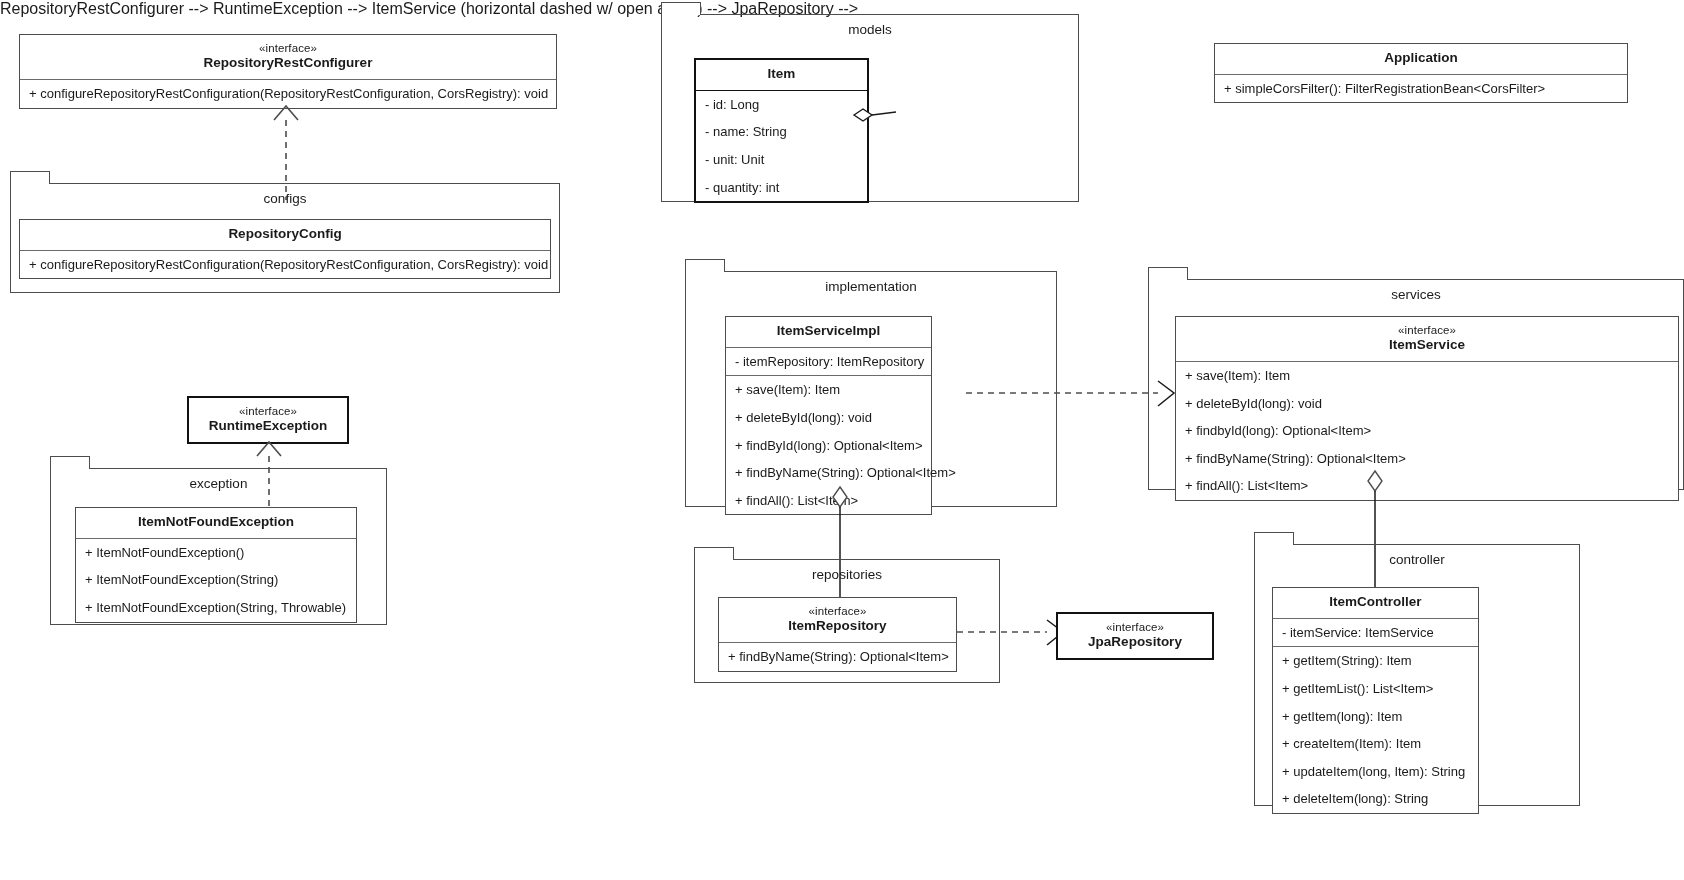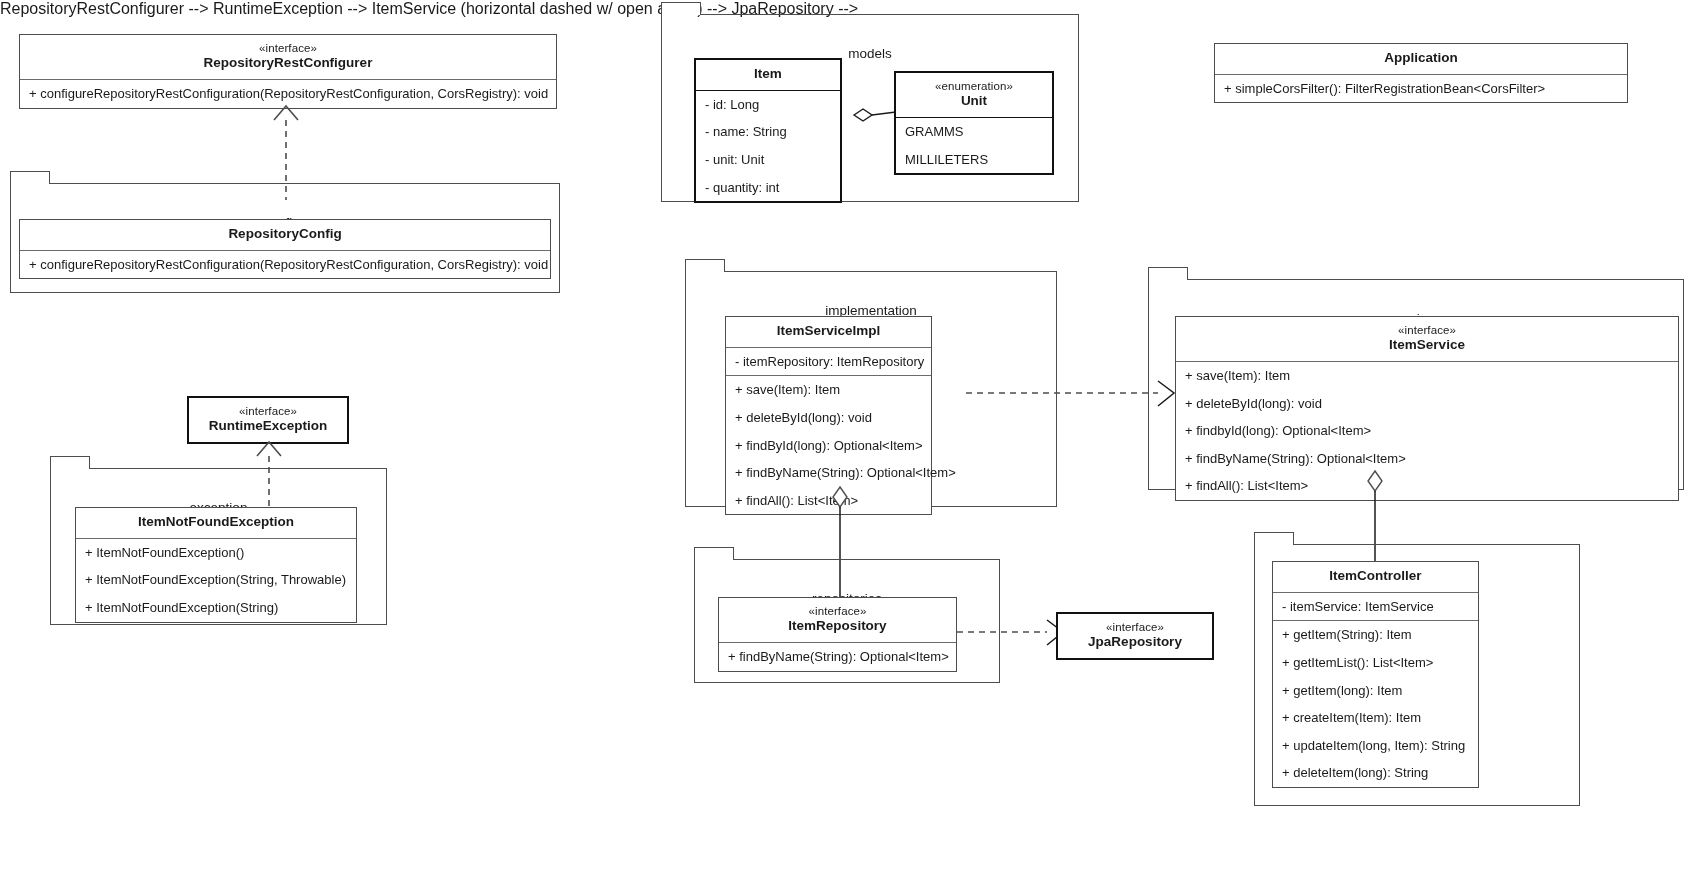--- a/index.html
+++ b/index.html
@@ -40,21 +40,20 @@
   }
   .pkg-title {
     position: absolute;
     left: 0;
     right: 0;
     top: 7px;
     text-align: center;
     font-size: 13.5px;
     color: #1a1a1a;
     white-space: nowrap;
-    margin-top: 24px;
   }
 
   
   .cls {
     position: absolute;
     box-sizing: border-box;
     background: #ffffff;
     border: 1.5px solid #4d4d4d;
     display: flex;
     flex-direction: column;
@@ -142,49 +141,39 @@
     </div>
   </div>
 
   
   <div class="pkg" style="left:661px; top:14px; width:418px; height:188px;">
     <div class="pkg-tab"></div>
     <div class="pkg-title">models</div>
   </div>
 
   
-  <div class="cls heavy" style="left:694px; top:58px; width:148px;">
+  <div class="cls heavy" style="left:694px; top:58px; width:175px;">
     <div class="cls-header">
       <span>Item</span>
     </div>
     <div class="cls-section">
       <div class="cls-row">- id: Long</div>
       <div class="cls-row">- name: String</div>
       <div class="cls-row">- unit: Unit</div>
       <div class="cls-row">- quantity: int</div>
     </div>
   </div>
 
   
   <svg class="conn" style="left:852px; top:100px; width:46px; height:30px;" width="46" height="30">
     <polygon points="2,15 11,9 20,15 11,21" fill="#ffffff" stroke="#1a1a1a" stroke-width="1.4"></polygon>
     <line x1="20" y1="15" x2="44" y2="12" stroke="#1a1a1a" stroke-width="1.4"></line>
   </svg>
 
   
-  <div class="cls heavy" style="left:894px; top:71px; width:160px;">
-    <div class="cls-header">
-      <span class="stereotype">«enumeration»</span>
-      <span>Unit</span>
-    </div>
-    <div class="cls-section">
-      <div class="cls-row">GRAMMS</div>
-      <div class="cls-row">MILLILETERS</div>
-    </div>
-  </div>
 
   
   <div class="cls" style="left:1214px; top:43px; width:414px;">
     <div class="cls-header">
       <span>Application</span>
     </div>
     <div class="cls-section">
       <div class="cls-row">+ simpleCorsFilter(): FilterRegistrationBean&lt;CorsFilter&gt;</div>
     </div>
   </div>
@@ -208,22 +197,22 @@
     <div class="pkg-tab"></div>
     <div class="pkg-title">exception</div>
   </div>
 
   <div class="cls" style="left:75px; top:507px; width:282px;">
     <div class="cls-header">
       <span>ItemNotFoundException</span>
     </div>
     <div class="cls-section">
       <div class="cls-row">+ ItemNotFoundException()</div>
+      <div class="cls-row">+ ItemNotFoundException(String)</div>
       <div class="cls-row">+ ItemNotFoundException(String, Throwable)</div>
-      <div class="cls-row">+ ItemNotFoundException(String)</div>
     </div>
   </div>
 
   
   <div class="pkg" style="left:685px; top:271px; width:372px; height:236px;">
     <div class="pkg-tab"></div>
     <div class="pkg-title">implementation</div>
   </div>
 
   <div class="cls" style="left:725px; top:316px; width:207px;">
@@ -309,21 +298,21 @@
       <span>JpaRepository</span>
     </div>
   </div>
 
   
   <div class="pkg" style="left:1254px; top:544px; width:326px; height:262px;">
     <div class="pkg-tab"></div>
     <div class="pkg-title">controller</div>
   </div>
 
-  <div class="cls" style="left:1272px; top:561px; width:207px;">
+  <div class="cls" style="left:1272px; top:587px; width:207px;">
     <div class="cls-header">
       <span>ItemController</span>
     </div>
     <div class="cls-section">
       <div class="cls-row">- itemService: ItemService</div>
     </div>
     <div class="cls-section">
       <div class="cls-row">+ getItem(String): Item</div>
       <div class="cls-row">+ getItemList(): List&lt;Item&gt;</div>
       <div class="cls-row">+ getItem(long): Item</div>

